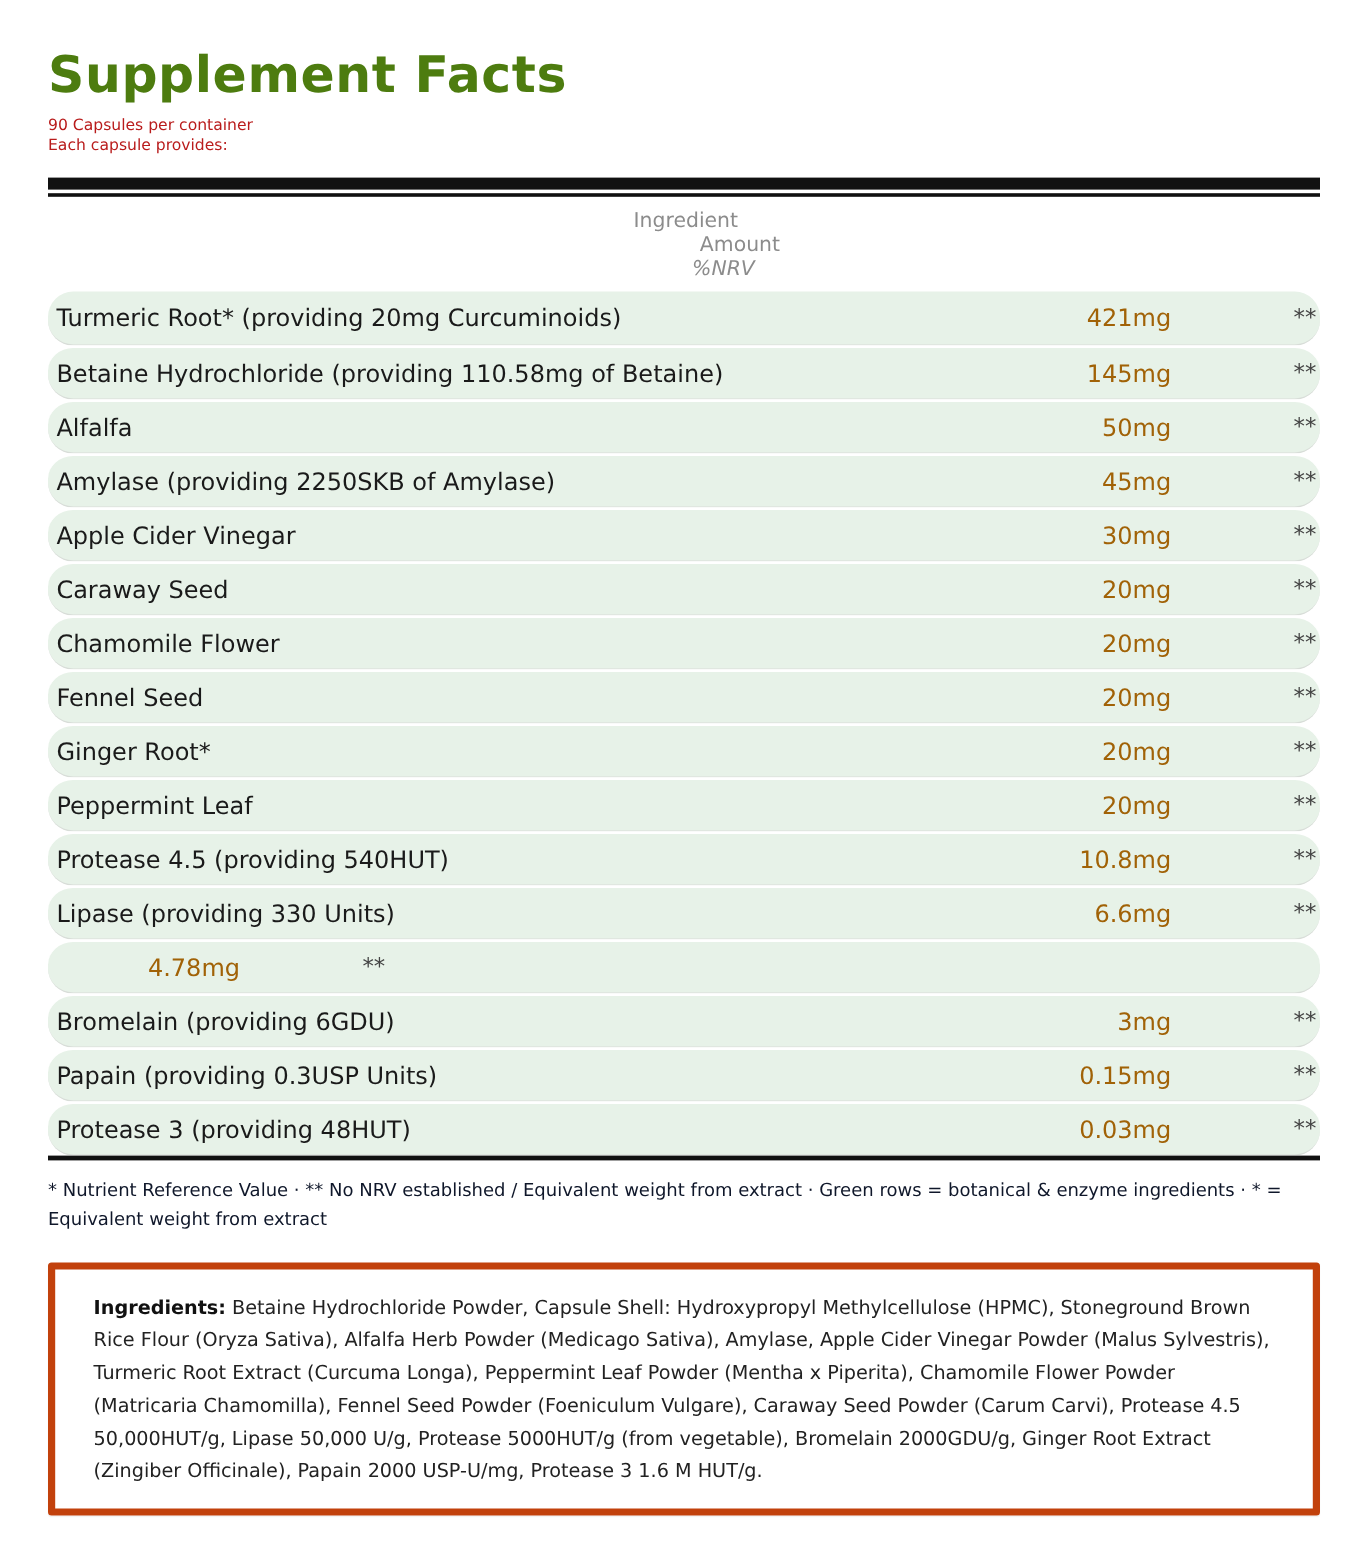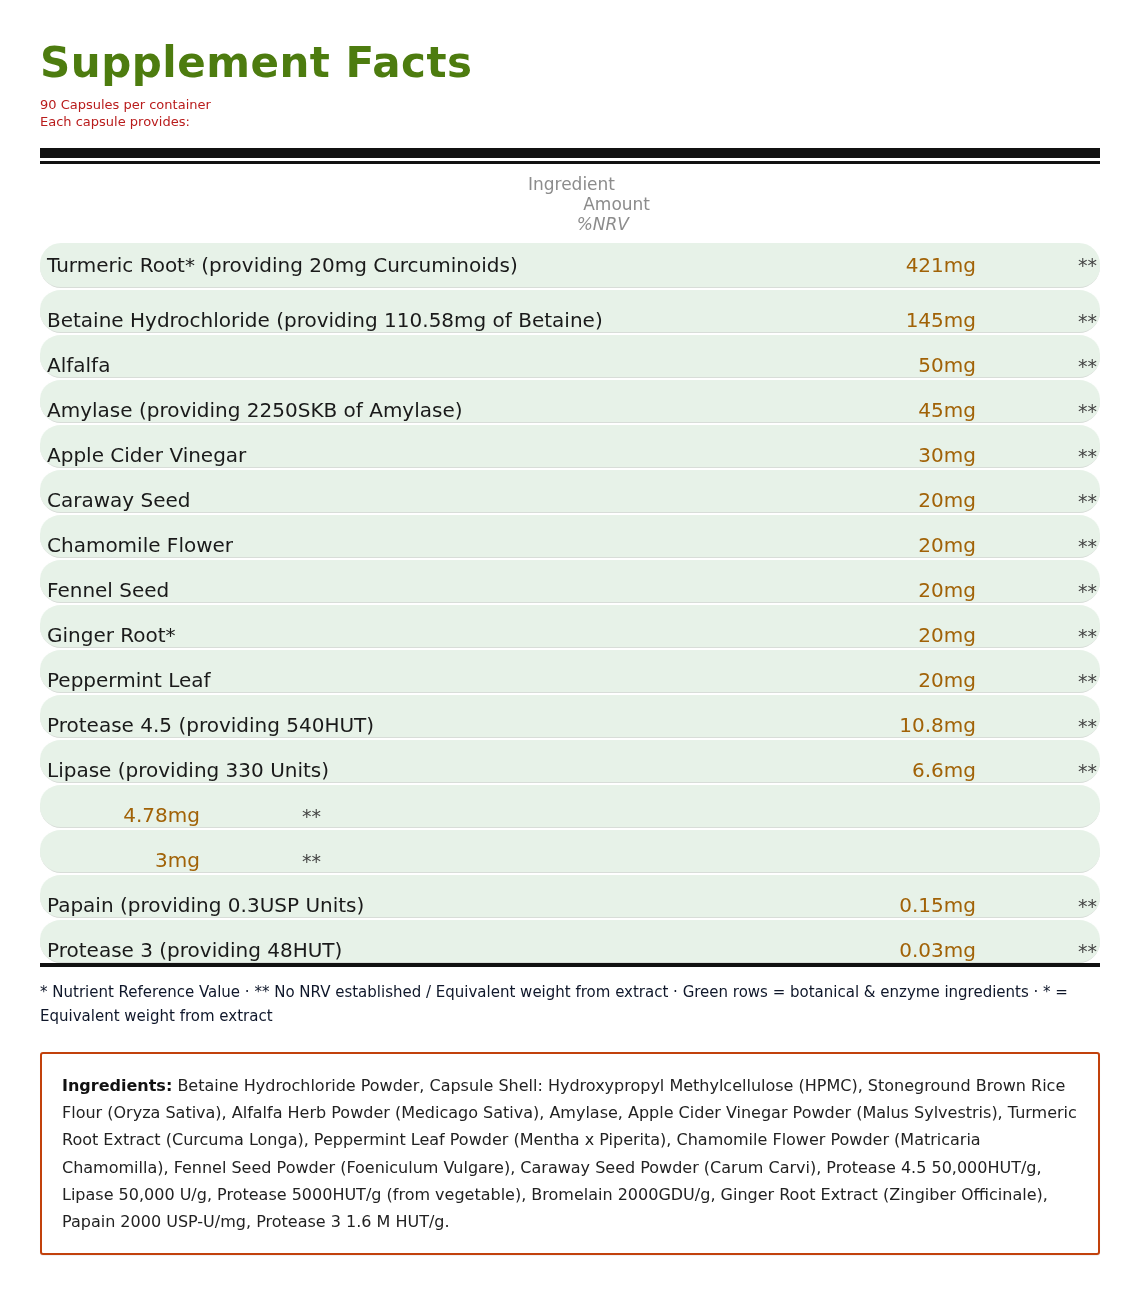--- a/index.html
+++ b/index.html
@@ -38,40 +38,40 @@
   .col-nrv    { width: 124px; text-align: right; flex: 0 0 auto; padding-right: 3px; font-style: italic; }
 
   .ing-row {
     display: flex;
     align-items: center;
     height: 45px;
     background: #e7f2e8;
     border-bottom: 1px solid #d8ddd8;
     border-radius: 21px;
   }
-  .ing-row + .ing-row { border-top: 2px solid #ffffff; align-items: flex-end; }
+  .ing-row + .ing-row { border-top: 2px solid #ffffff; }
   .ing-row .col-name   { font-size: 20px; color: #1a1a1a; padding-left: 7px; }
   .ing-row .col-amount { font-size: 20px; color: #a16207; }
   .ing-row .col-nrv    { font-size: 19px; color: #444444; }
 
   .tbl-bottom-rule { height: 4px; background: #111111; }
 
   .footnote {
     margin-top: 13px;
     font-size: 15px;
     color: #0f172a;
     line-height: 1.62;
     max-width: 1060px;
   }
 
   .ingredients-box {
     margin-top: 24px;
-    border: 2px solid #c2410c;
+    border: 6px solid #c2410c;
     border-radius: 3px;
-    padding: 18px 20px;
+    padding: 18px 32px;
     box-shadow: 0 1px 1px rgba(0,0,0,0.06);
   }
   .ingredients-text {
     font-size: 16px;
     line-height: 1.7;
     color: #222222;
   }
   .ingredients-text b { font-weight: 700; color: #111111; }
 </style>
 </head>
@@ -151,20 +151,21 @@
       <div class="ing-row">
         <span class="col-name">Lipase (providing 330 Units)</span>
         <span class="col-amount">6.6mg</span>
         <span class="col-nrv">**</span>
       </div>
       <div class="ing-row">
         <span class="col-amount">4.78mg</span>
         <span class="col-nrv">**</span>
       </div>
       <div class="ing-row">
+        <span class="col-name">Bromelain (providing 6GDU)</span>
         <span class="col-amount">3mg</span>
         <span class="col-nrv">**</span>
       </div>
       <div class="ing-row">
         <span class="col-name">Papain (providing 0.3USP Units)</span>
         <span class="col-amount">0.15mg</span>
         <span class="col-nrv">**</span>
       </div>
       <div class="ing-row">
         <span class="col-name">Protease 3 (providing 48HUT)</span>

